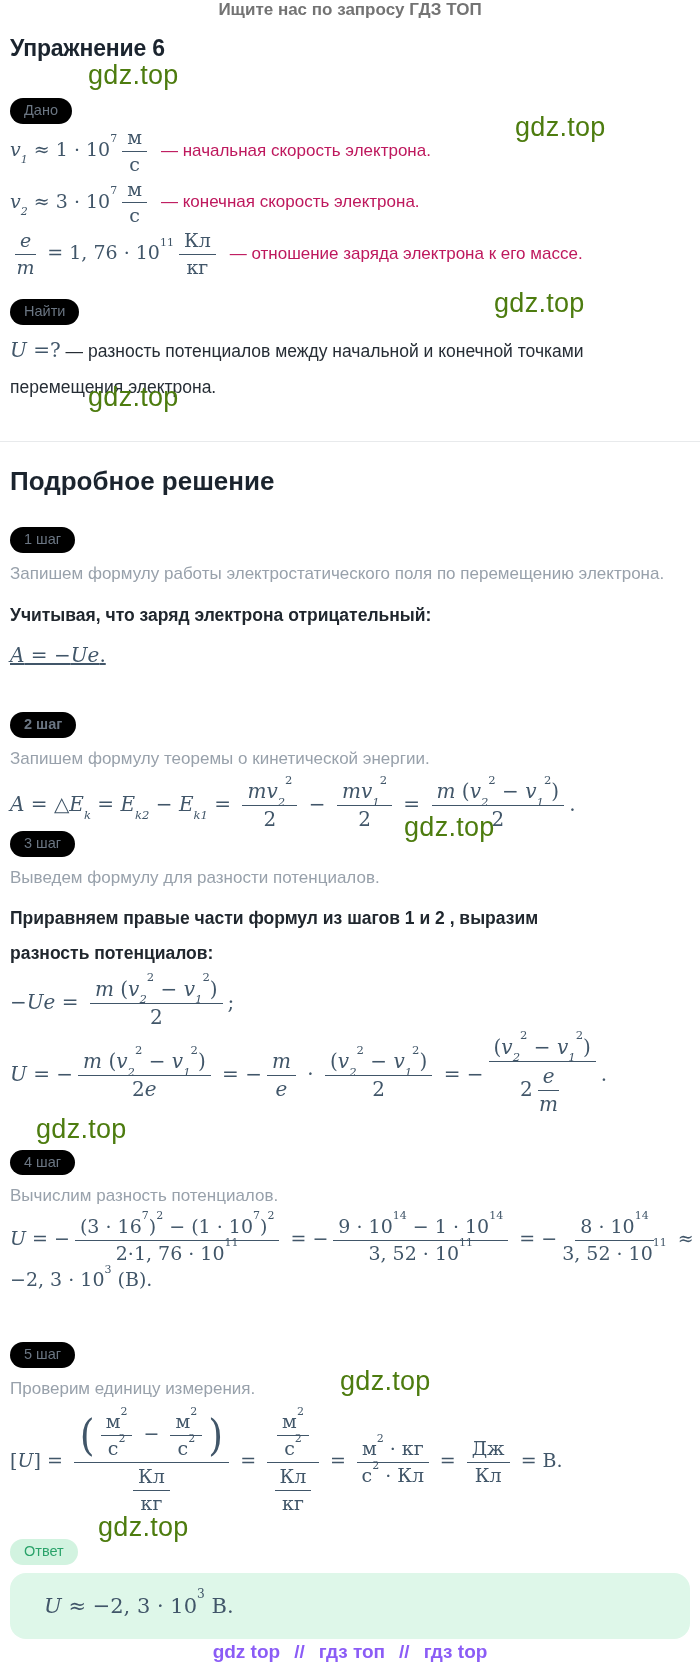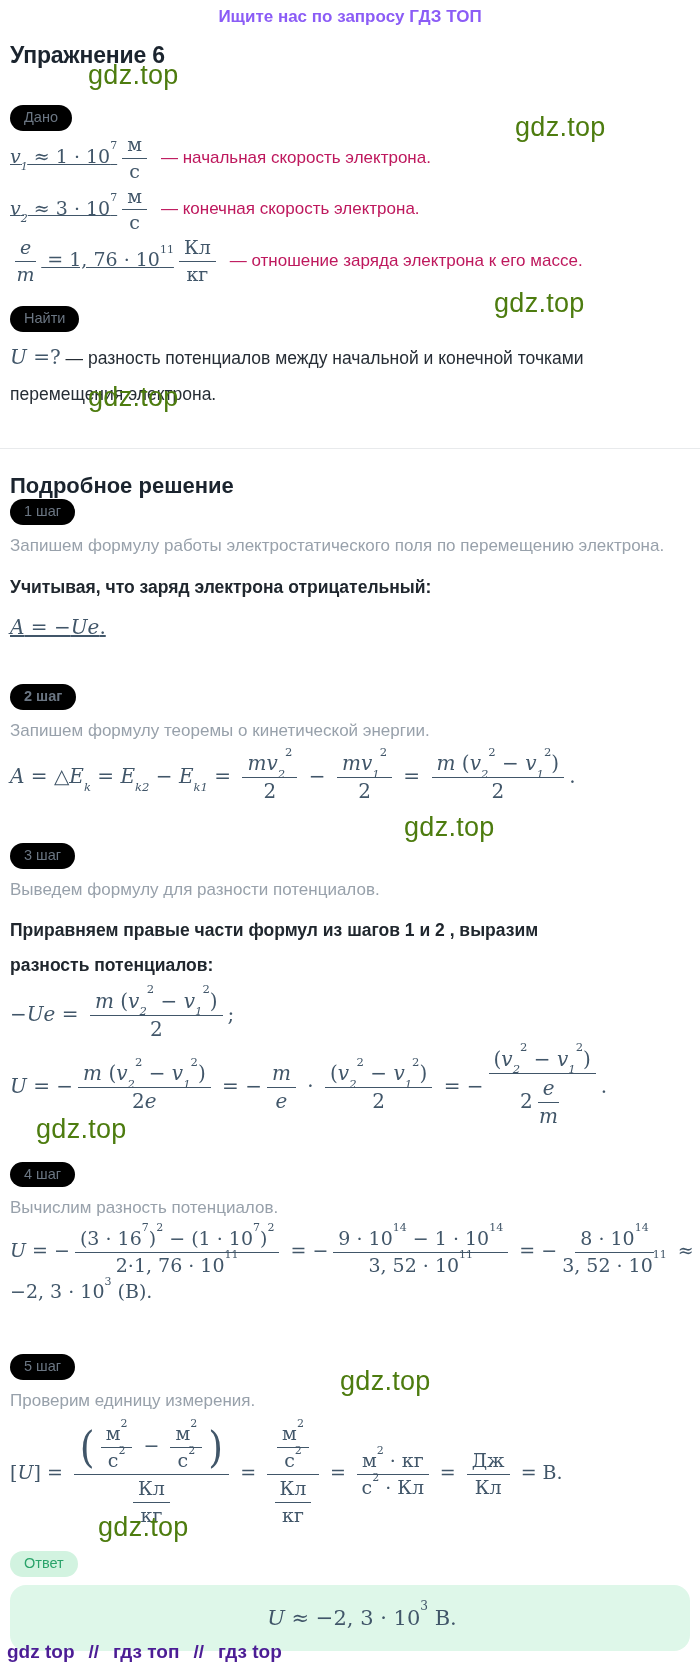--- a/index.html
+++ b/index.html
@@ -1,21 +1,21 @@
 <!DOCTYPE html>
 <html lang="ru"><head>
 <meta charset="utf-8">
 <style>
   html,body{margin:0;padding:0;background:#fff;}
   .page{position:relative;width:700px;height:1668px;background:#ffffff;overflow:hidden;
         font-family:"Liberation Sans",sans-serif;color:#1f262d;}
   
-  .top-note{padding-top:7px;text-align:center;font-size:17px;font-weight:600;color:#8b5cf6;}
+  .top-note{padding-top:0;text-align:center;font-size:17px;font-weight:600;color:#737373;}
   h1{margin:15px 8px 0 10px;font-size:23px;font-weight:700;color:#1b242e;letter-spacing:-0.2px;}
-  h2{margin:24px 0 0 10px;font-size:22px;font-weight:700;color:#1b242e;}
+  h2{margin:24px 0 0 10px;font-size:26px;font-weight:700;color:#1b242e;}
   
   .wm{position:absolute;font-weight:500;font-size:27px;color:#4d7c0f;letter-spacing:0.3px;white-space:nowrap;}
   
   .pill{display:inline-block;margin-left:10px;background:#000000;color:#6b7683;
         border-radius:15px;padding:5px 14px;font-size:14.5px;line-height:1.1;}
   .pill-answer{background:#d2f3e0;color:#2aa36a;}
   
   .math{font-family:"DejaVu Serif","Liberation Serif",serif;color:#415669;font-size:20px;line-height:1.25;}
   .math .it{font-style:italic;}
   .math sup{font-size:0.58em;position:relative;top:-0.55em;line-height:0;}
@@ -23,42 +23,42 @@
   .frac{display:inline-flex;flex-direction:column;align-items:center;vertical-align:middle;
         margin:0 5px;line-height:1.15;text-align:center;}
   .frac > .num{display:block;border-bottom:1.5px solid currentColor;padding:1px 5px 2px;}
   .frac > .den{display:block;padding-top:2px;}
   .bigp{display:inline-block;font-size:2.0em;font-weight:200;transform:scaleY(1.12);
         vertical-align:middle;line-height:1;margin:0 1px;}
   .mline{margin:0 0 0 10px;}
   
   .given-rows{margin-top:2px;}
   .given-row{display:flex;align-items:center;margin:0 0 2px 10px;min-height:47px;}
-  .given-row .math{font-size:19px;text-decoration:underline;}
+  .given-row .math{font-size:19px;}
   .given-row .desc{margin-left:9px;font-size:17px;font-weight:500;color:#be185d;}
   
   .find-text{margin:8px 0 0 10px;max-width:585px;font-size:17.5px;font-weight:500;
              line-height:36px;color:#262d35;}
   .find-text .math{font-size:20px;}
   .note{margin:10px 0 0 10px;font-size:17px;color:#98a1ab;line-height:1.25;}
   .emph{margin:14px 0 0 10px;font-size:17.5px;font-weight:700;color:#20272e;max-width:580px;line-height:35px;}
   .divider{border:none;border-top:1px solid #e8eaec;margin:36px 0 0 0;}
   
-  .mt-s1-badge{} .f1{margin-top:10px;text-decoration:underline;}
+  .mt-s1-badge{margin-top:30px;} .f1{margin-top:10px;text-decoration:underline;}
   .mt-s2-badge{margin-top:44px;font-weight:bold;} .f2{margin-top:10px;}
-  .mt-s3-badge{margin-top:40px;} .emph-s3{margin-top:12px;} .f3a{margin-top:6px;} .f3b{margin-top:6px;}
+  .mt-s3-badge{} .emph-s3{margin-top:12px;} .f3a{margin-top:6px;} .f3b{margin-top:6px;}
   .mt-s4-badge{margin-top:34px;} .f4{margin-top:8px;font-size:19px;} .f4tail{margin-top:4px;font-size:19px;}
   .mt-s5-badge{margin-top:50px;} .f5{margin-top:10px;font-size:19px;}
   .mt-answer-badge{margin-top:24px;text-align:center;}
   
   .answer-box{margin:8px 10px 0;background:#def7e9;border-radius:16px;padding:20px 10px 20px 34px;}
-  .answer-box .math{font-size:21px;text-align:center;}
-  
-  .footer{position:absolute;left:0;right:0;bottom:5px;
-          font-size:19px;font-weight:600;color:#4c1d95;}
+  .answer-box .math{font-size:21px;}
+  
+  .footer{position:absolute;left:0;right:0;bottom:5px;text-align:center;
+          font-size:19px;font-weight:600;color:#8b5cf6;}
   .footer span{margin:0 7px;}
 </style>
 </head>
 <body>
 
 <div class="page">
 
   
   <div class="wm" style="left:88px;top:60px">gdz.top</div>
   <div class="wm" style="left:515px;top:112px">gdz.top</div>

